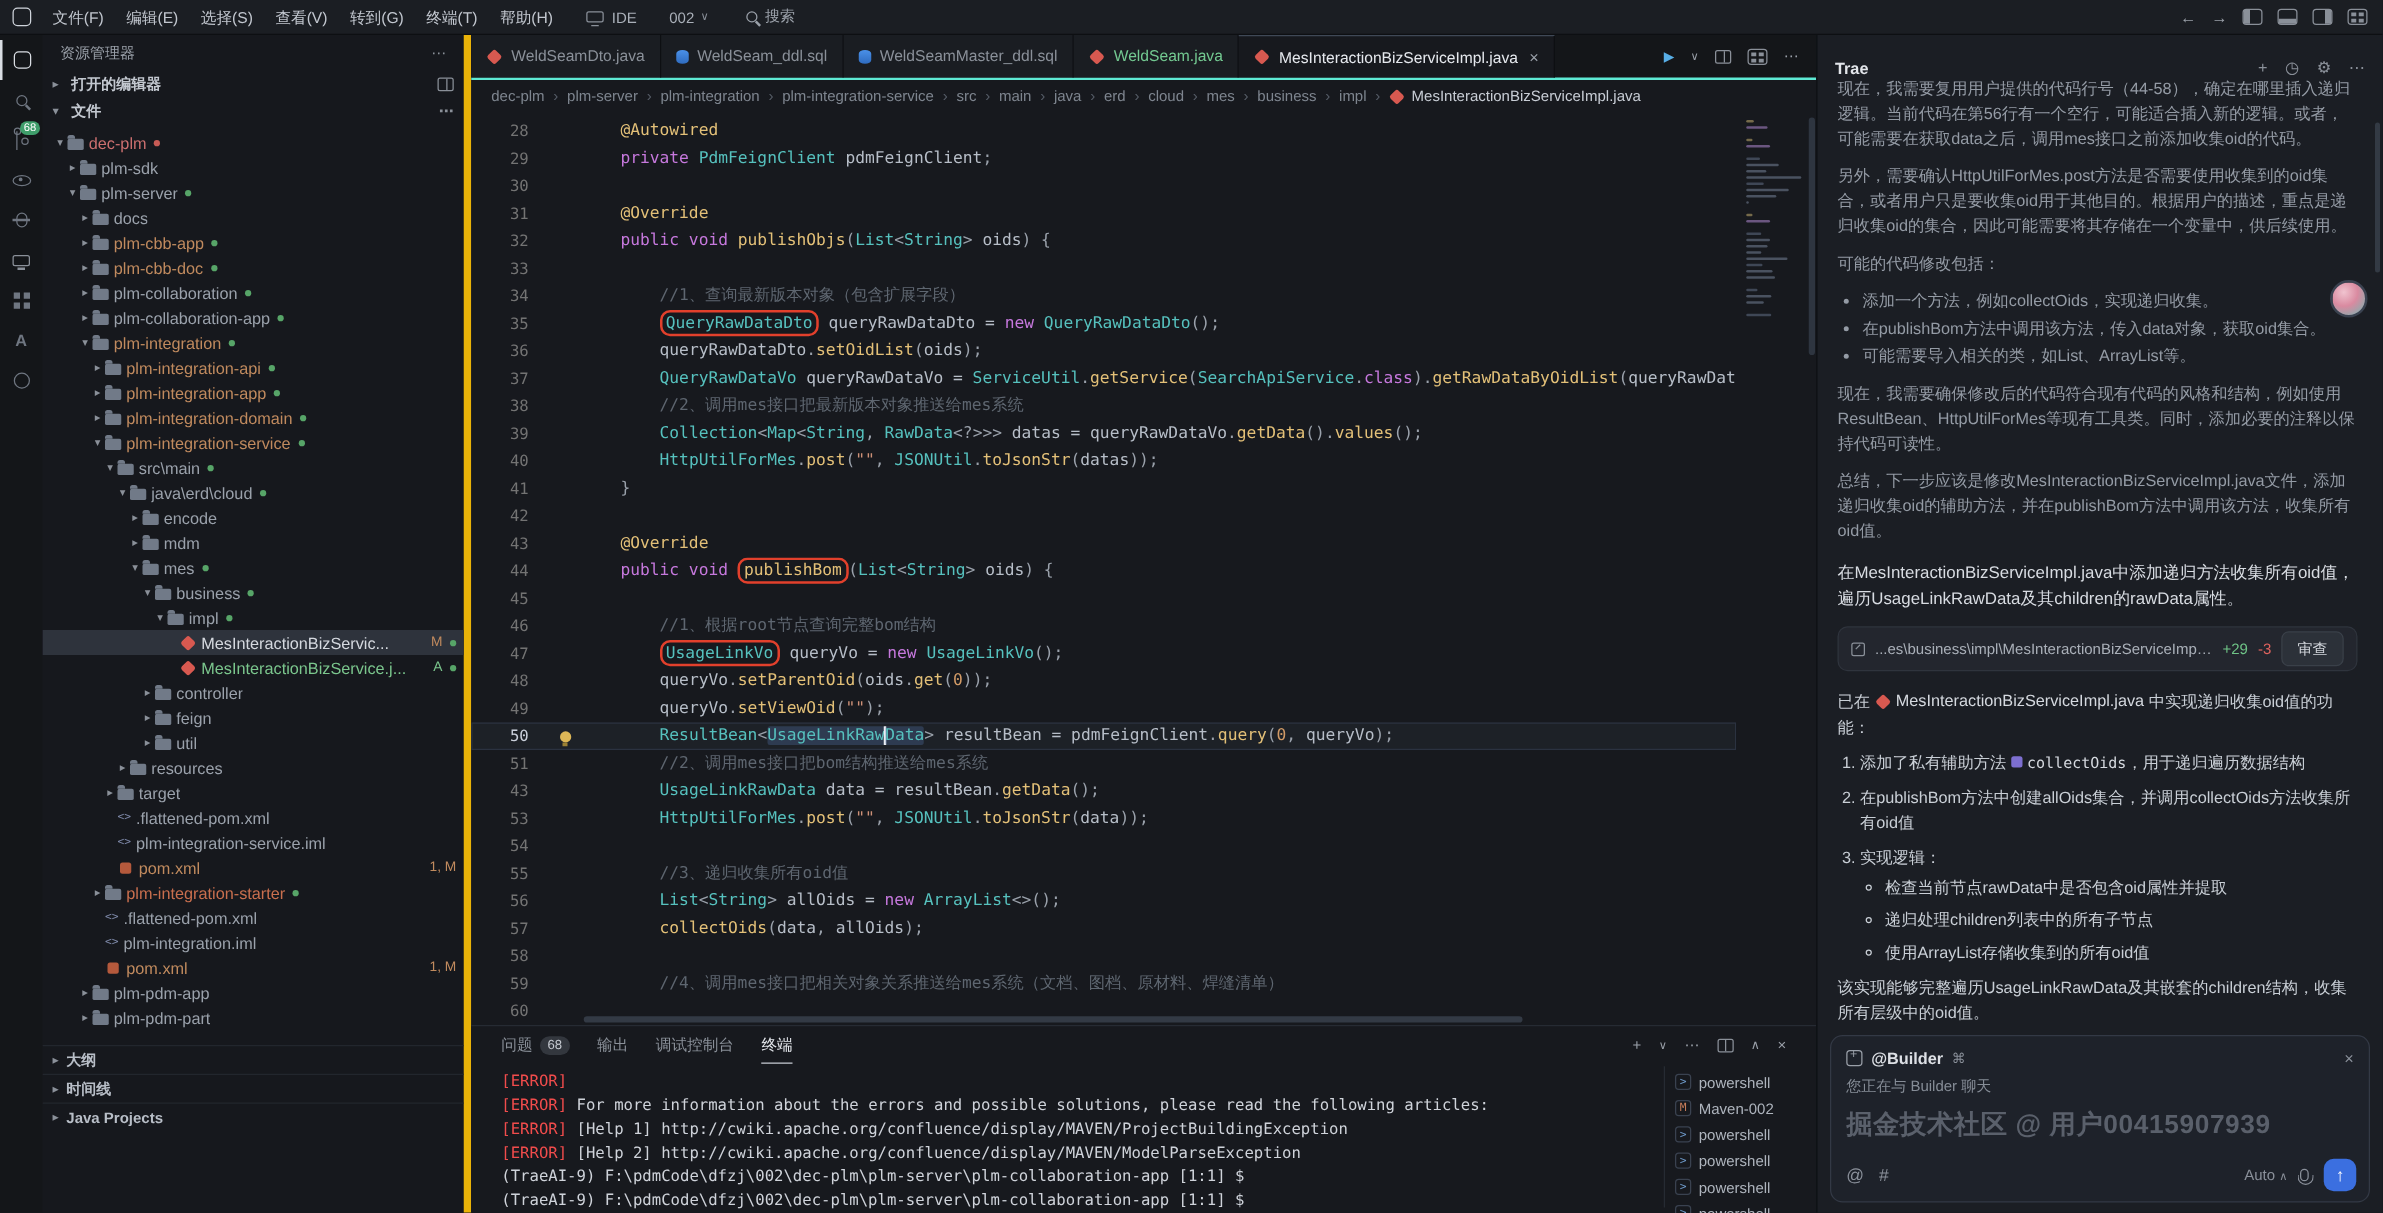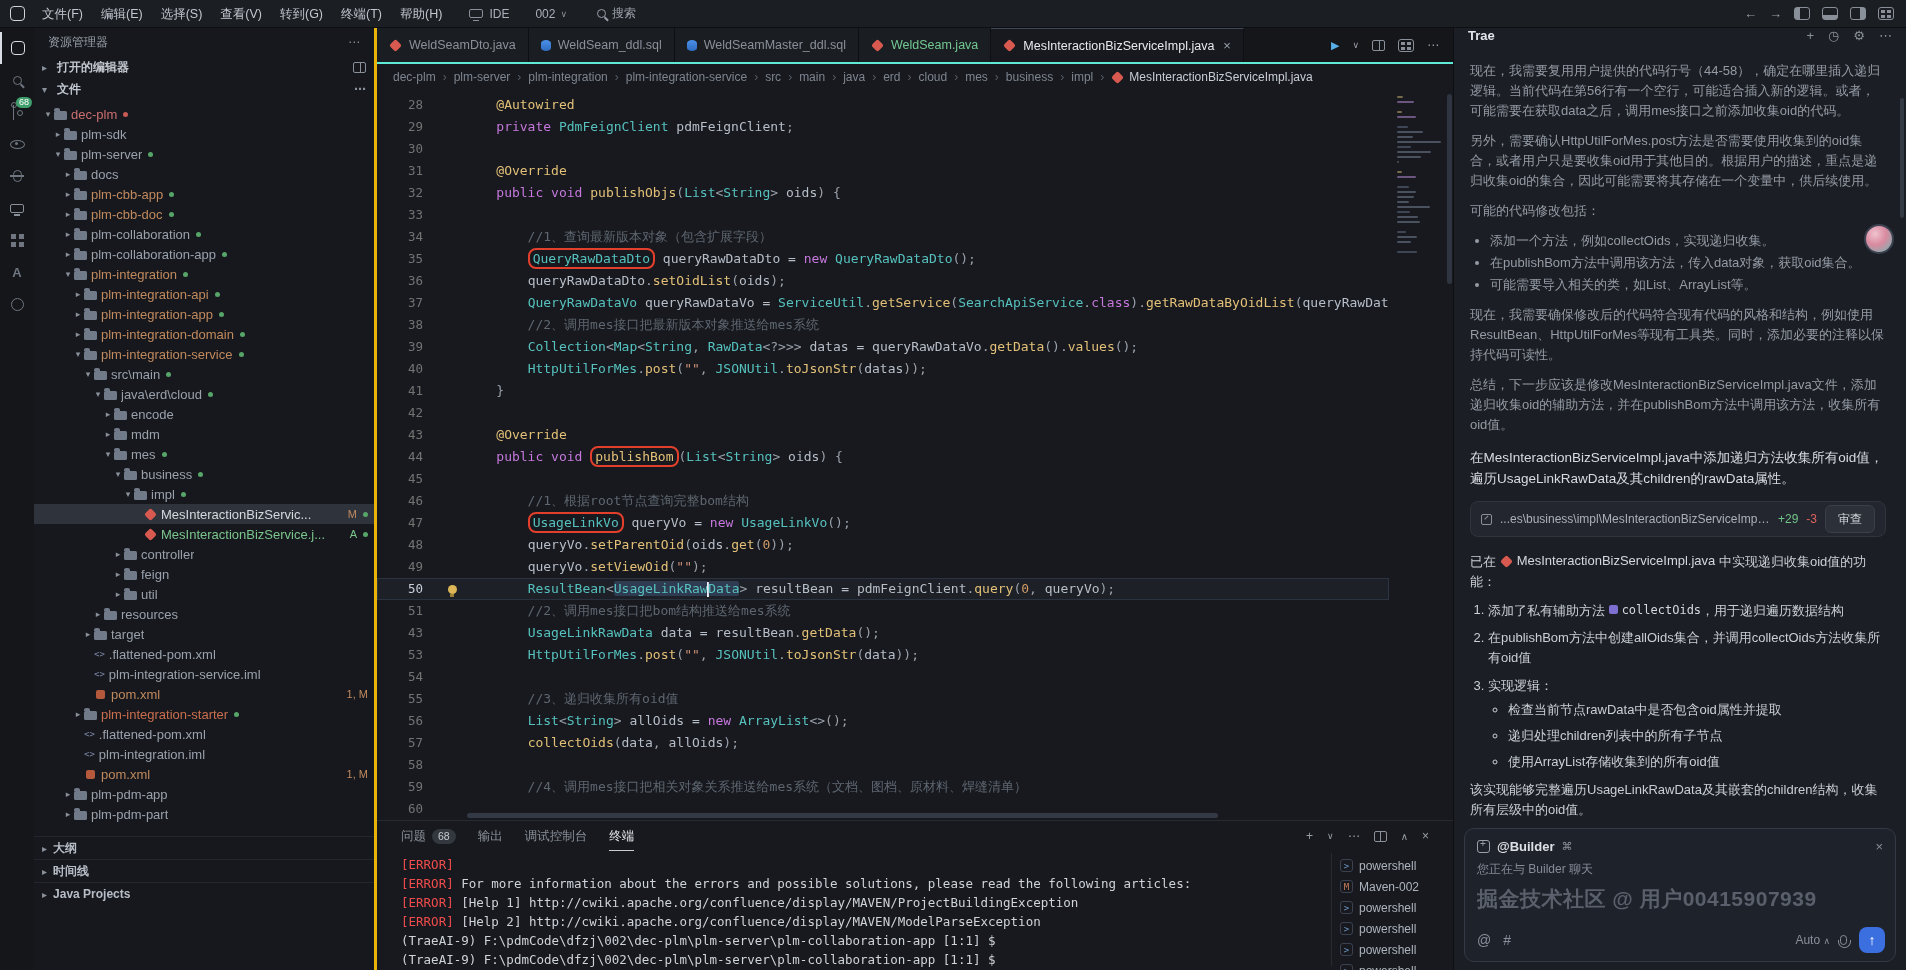--- a/index.html
+++ b/index.html
@@ -37,21 +37,21 @@
   .i-eye{width:15px;height:9px;border:1.6px solid currentColor;border-radius:50%;position:relative}
   .i-eye::after{content:"";position:absolute;left:4.6px;top:1.5px;width:3px;height:3px;border-radius:50%;background:currentColor}
   .i-bug{width:9px;height:12px;border:1.6px solid currentColor;border-radius:5px;position:relative}
   .i-bug::after{content:"";position:absolute;left:-4px;top:4px;width:14px;height:1.5px;background:currentColor}
   .i-grid{width:5px;height:5px;background:currentColor;box-shadow:8px 0 0 currentColor,0 8px 0 currentColor,8px 8px 0 currentColor;margin:-8px 0 0 -8px}
   .i-circle{width:13px;height:13px;border:1.6px solid currentColor;border-radius:50%}
   .i-A{font-size:13px;font-weight:bold}
   .ab-badge{position:absolute;right:2px;top:1px;background:#3f9e6b;color:#fff;font-size:9px;line-height:11px;padding:0 3px;border-radius:6px}
 
   
-  #explorer{position:fixed;top:28px;left:34px;bottom:0;width:343px;background:#16181d;border-right:3px solid #eab308;overflow:hidden}
+  #explorer{position:fixed;top:28px;left:34px;bottom:0;width:343px;background:#16181d;border-right:6px solid #eab308;overflow:hidden}
   .ex-title{height:28px;display:flex;align-items:center;padding:0 14px;color:#9aa0a9;font-size:12px}
   .ex-title .gi{margin-left:auto;color:#8a9099}
   .ex-sec{height:22px;display:flex;align-items:center;gap:5px;padding:0 8px;color:#c3c8d0;font-size:12px;font-weight:bold}
   .ex-sec .cr{font-size:10px;color:#8a9099;width:10px}
   .i-split{width:13px;height:11px;border:1.3px solid #8a9099;border-radius:2px;position:relative;margin-left:auto}
   .i-split::after{content:"";position:absolute;left:5.5px;top:0;bottom:0;width:1.3px;background:#8a9099}
   #tree{margin-top:4px}
   .trow{height:20px;display:flex;align-items:center;font-size:13px;color:#9aa1ab;padding-right:6px;white-space:nowrap;cursor:pointer}
   .trow.sel{background:#2e333c;color:#d5d9df}
   .trow .cr{width:12px;flex:none;font-size:9px;color:#8a9099;text-align:center}
@@ -124,21 +124,21 @@
   .t-line{font-family:"DejaVu Sans Mono","Liberation Mono",monospace;font-size:12.5px;line-height:19px;color:#cfd3da;white-space:pre;overflow:hidden}
   .t-err{color:#f14c4c}
   #sessions{position:absolute;right:6px;top:32px;width:116px;bottom:4px;border-left:1px solid #262b33;padding:2px 0 0 8px}
   .srow{height:21px;display:flex;align-items:center;gap:6px;font-size:12px;color:#aeb4bd;cursor:pointer;white-space:nowrap}
   .s-ic{width:13px;height:13px;border-radius:3px;font-size:9px;display:flex;align-items:center;justify-content:center;flex:none;font-family:"DejaVu Sans Mono",monospace}
   .s-ic.ps{color:#6e99c8;border:1px solid #3a4250}
   .s-ic.mv{color:#c87d5a;border:1px solid #3a4250}
 
   
   #aipanel{position:fixed;top:28px;left:1453px;right:0;bottom:0;background:#1b1e24;border-left:1px solid #0d0f12}
-  #ai-head{height:34px;display:flex;align-items:flex-start;padding:0 14px;font-size:13px;color:#e2e5ea;font-weight:bold}
+  #ai-head{height:34px;display:flex;align-items:flex-end;padding:0 14px;font-size:13px;color:#e2e5ea;font-weight:bold}
   #ai-head .hicons{margin-left:auto;display:flex;gap:14px;color:#8a9099;font-weight:normal;font-size:13px}
   #chat{position:absolute;top:34px;left:0;right:6px;bottom:150px;padding:8px 14px 0 16px;overflow:hidden;font-size:13px;line-height:20px;color:#949ba5}
   #chat .think p{margin-bottom:10px}
   #chat .think ul{margin:0 0 10px 20px}
   #chat .think li{margin-bottom:2px}
   .chat-summary{color:#d8dce2;font-size:13.5px;line-height:21px;margin:12px 0 12px}
   .file-card{height:36px;display:flex;align-items:center;gap:8px;background:#23262e;border:1px solid #2f343d;border-radius:8px;padding:0 10px;margin-bottom:14px;color:#aab0b9;font-size:12px;white-space:nowrap;overflow:hidden}
   .i-pencil{width:11px;height:11px;border:1.4px solid #8a9099;border-radius:2px;position:relative;flex:none}
   .i-pencil::after{content:"";position:absolute;left:2px;top:2px;width:5px;height:1.4px;background:#8a9099;transform:rotate(-45deg)}
   .diff-add{color:#6fc487}.diff-del{color:#e0635e}

